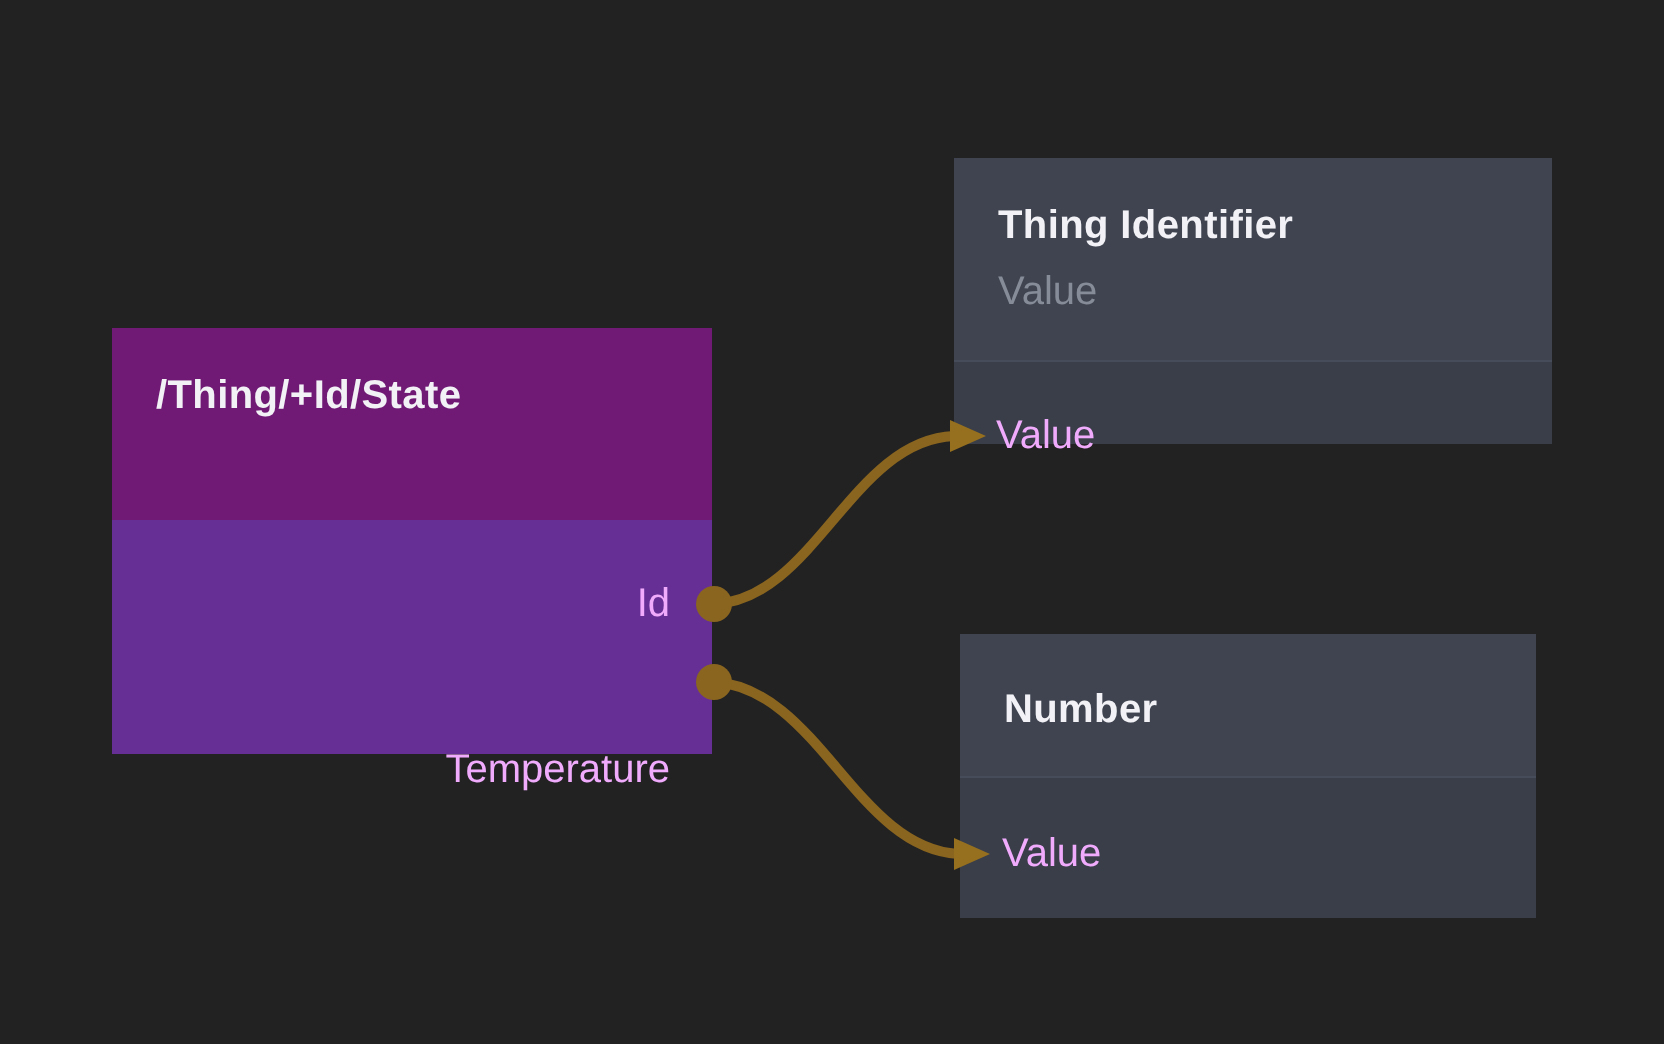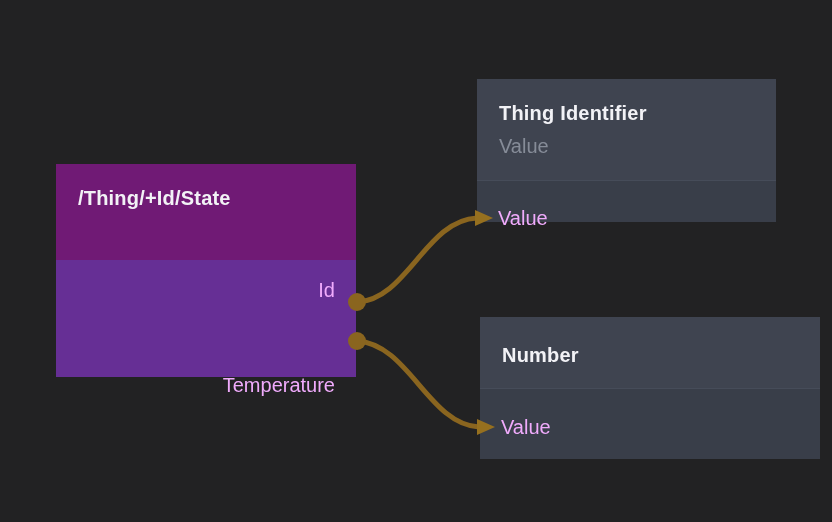--- a/index.html
+++ b/index.html
@@ -55,21 +55,21 @@
   #node-receive .node-header {
     height: 96px;
     background: #701a75;
   }
   #node-receive .node-body {
     position: relative;
     flex: 1;
     background: #662f95;
   }
   #node-receive .node-subtitle { color: #b3a0d0; }
-  #out-id-label          { top: 116px; right: 21px; }
+  #out-id-label          { top: 128px; right: 21px; }
   #out-temperature-label { top: 167px; right: 21px; margin-top: 44px; }
 
   
   #node-thing-identifier {
     left: 477px; top: 79px;
     width: 299px; height: 143px;
   }
   #node-thing-identifier .node-header {
     height: 101px;
     background: #3f4450;
@@ -79,21 +79,21 @@
     flex: 1;
     background: #393e49;
     border-top: 1px solid #464c59;
   }
   #node-thing-identifier .node-subtitle { color: #868c98; }
   #in-thing-value-label { top: 129px; left: 21px; }
 
   
   #node-number {
     left: 480px; top: 317px;
-    width: 340px; height: 142px;
+    width: 288px; height: 142px;
   }
   #node-number .node-header {
     height: 71px;
     background: #3f4450;
     padding-top: 24px;
   }
   #node-number .node-body {
     position: relative;
     flex: 1;
     background: #393e49;

